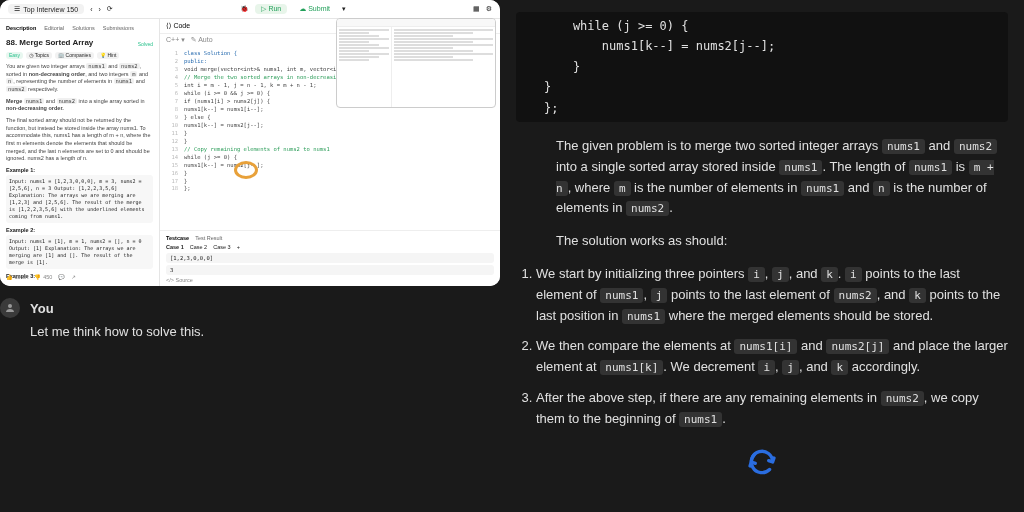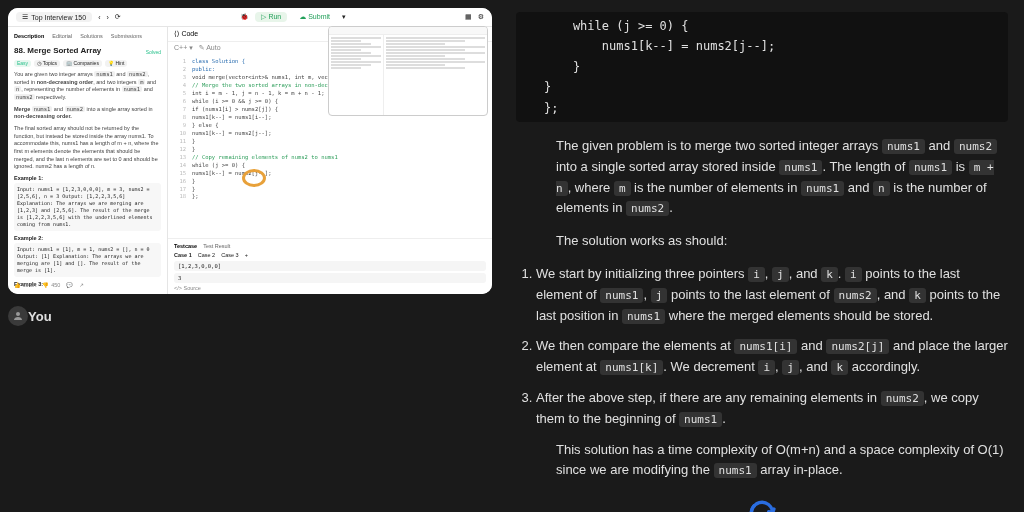--- a/index.html
+++ b/index.html
@@ -1,18 +1,18 @@
 <!DOCTYPE html>
 <html><head>
 <meta charset="utf-8">
 <style>
   * { margin:0; padding:0; box-sizing:border-box; }
   body { background:#1a1a1a; color:#e0e0e0; font-family:-apple-system,BlinkMacSystemFont,"Segoe UI",sans-serif; width:1024px; height:512px; overflow:hidden; font-size:12px; }
   .root { display:flex; height:100%; }
-  .left { width:500px; padding:8px; }
+  .left { width:500px; }
   .right { flex:1; padding:12px 16px; overflow:auto; font-size:13px; line-height:1.6; position:relative; }
   .leetbox { background:#f7f7f7; color:#222; border-radius:10px; height:286px; position:relative; overflow:hidden; font-size:7px; }
   .lb-top { display:flex; align-items:center; padding:4px 8px; border-bottom:1px solid #e5e5e5; gap:6px; background:#fff; }
   .lb-top .sp { flex:1; }
   .pill { background:#f2f2f2; border-radius:4px; padding:1px 6px; display:inline-flex; align-items:center; gap:3px; }
   .btn-run { background:#e8f5ea; color:#22a05a; border-radius:4px; padding:1px 6px; }
   .btn-submit { color:#22a05a; padding:1px 6px; }
   .lb-body { display:flex; height:calc(100% - 18px); }
   .desc { flex:0 0 160px; border-right:1px solid #e5e5e5; background:#fff; padding:6px; overflow:hidden; font-size:5.5px; line-height:1.4; }
   .tabs { display:flex; gap:8px; margin-bottom:4px; color:#666; }
@@ -43,21 +43,21 @@
   .caserow span:first-child { font-weight:600; }
   .inbox { background:#f5f5f5; border-radius:3px; padding:2px 4px; font-family:monospace; margin-bottom:2px; }
   .mini { position:absolute; right:4px; top:18px; width:160px; height:90px; background:#fff; border:1px solid #ccc; border-radius:4px; font-size:3px; color:#999; overflow:hidden; }
   .mini .mh { height:8px; background:#f8f8f8; border-bottom:1px solid #eee; }
   .mini .mb { display:flex; height:82px; }
   .mini .ml { flex:0 0 55px; border-right:1px solid #eee; padding:2px; }
   .mini .mr { flex:1; padding:2px; }
   .mini .bar { height:1.5px; background:#ddd; margin-bottom:1.5px; }
   .mini .bar.s { width:60%; }
   .mini .bar.m { width:80%; }
-  .you-row { display:flex; align-items:center; gap:0; margin-top:12px; }
+  .you-row { display:flex; align-items:center; gap:10px; margin-top:12px; }
   .avatar { width:20px; height:20px; border-radius:50%; background:#3a3a3a; display:flex; align-items:center; justify-content:center; font-size:10px; color:#999; }
   .you-name { font-weight:600; font-size:13px; }
   .you-msg { margin-left:30px; margin-top:6px; font-size:13px; }
   .codeblk { background:#111; border-radius:4px; padding:4px 28px; font-family:monospace; font-size:12px; line-height:1.7; margin-bottom:14px; }
   .ic { background:#333; border-radius:3px; padding:1px 5px; font-family:monospace; font-size:11px; }
   .right p { margin-bottom:12px;margin-left:40px; }
   .right ol { margin-left:20px; }
   .right ol li { margin-bottom:10px; }
   .spin { display:flex; justify-content:center; margin-top:16px; }
   .spin svg { width:32px; height:32px; }
@@ -258,38 +258,38 @@
 
     <div class="you-row">
       <div class="avatar">
         <svg viewBox="0 0 24 24" width="12" height="12" fill="#999">
             <circle cx="12" cy="8" r="4"></circle>
             <path d="M4 20c0-4 4-6 8-6s8 2 8 6"></path>
           </svg>
       </div>
       <div class="you-name">You</div>
     </div>
+    <div class="you-msg">Let me think how to solve this.</div>
   </div>
 
   <div class="right">
     <div class="codeblk" id="asst-code">
         <div>&nbsp;&nbsp;&nbsp;&nbsp;while&nbsp;(j&nbsp;&gt;=&nbsp;0)&nbsp;{</div>
         <div>&nbsp;&nbsp;&nbsp;&nbsp;&nbsp;&nbsp;&nbsp;&nbsp;nums1[k--]&nbsp;=&nbsp;nums2[j--];</div>
         <div>&nbsp;&nbsp;&nbsp;&nbsp;}</div>
         <div>}</div>
         <div>};</div>
       </div>
     <p id="exp-p1">The given problem is to merge two sorted integer arrays <span class="ic">nums1</span> and <span class="ic">nums2</span> into a single sorted array stored inside <span class="ic">nums1</span>. The length of <span class="ic">nums1</span> is <span class="ic">m + n</span>, where <span class="ic">m</span> is the number of elements in <span class="ic">nums1</span> and <span class="ic">n</span> is the number of elements in <span class="ic">nums2</span>.</p>
     <p>The solution works as should:</p>
     <ol>
       <li id="li1">We start by initializing three pointers <span class="ic">i</span>, <span class="ic">j</span>, and <span class="ic">k</span>. <span class="ic">i</span> points to the last element of <span class="ic">nums1</span>, <span class="ic">j</span> points to the last element of <span class="ic">nums2</span>, and <span class="ic">k</span> points to the last position in <span class="ic">nums1</span> where the merged elements should be stored.</li>
       <li id="li2">We then compare the elements at <span class="ic">nums1[i]</span> and <span class="ic">nums2[j]</span> and place the larger element at <span class="ic">nums1[k]</span>. We decrement <span class="ic">i</span>, <span class="ic">j</span>, and <span class="ic">k</span> accordingly.</li>
       <li id="li3">After the above step, if there are any remaining elements in <span class="ic">nums2</span>, we copy them to the beginning of <span class="ic">nums1</span>.</li>
     </ol>
-    <p id="exp-p3">This solution has a time complexity of O(m+n) and a space complexity of O(1) since we are modifying the <span class="ic">nums1</span> array in-place.</p>
     <div class="spin">
       <svg viewBox="0 0 24 24">
           <path fill="none" stroke="#2a6de0" stroke-width="2.5" stroke-linecap="round" d="M20 12a8 8 0 10-2.3 5.6M20 12l-3-1m3 1l1-3"></path>
           <path fill="none" stroke="#2a6de0" stroke-width="2.5" stroke-linecap="round" d="M4 12a8 8 0 012.3-5.6M4 12l3 1m-3-1l-1 3"></path>
         </svg>
     </div>
   </div>
 </div>
 
 </body></html>

